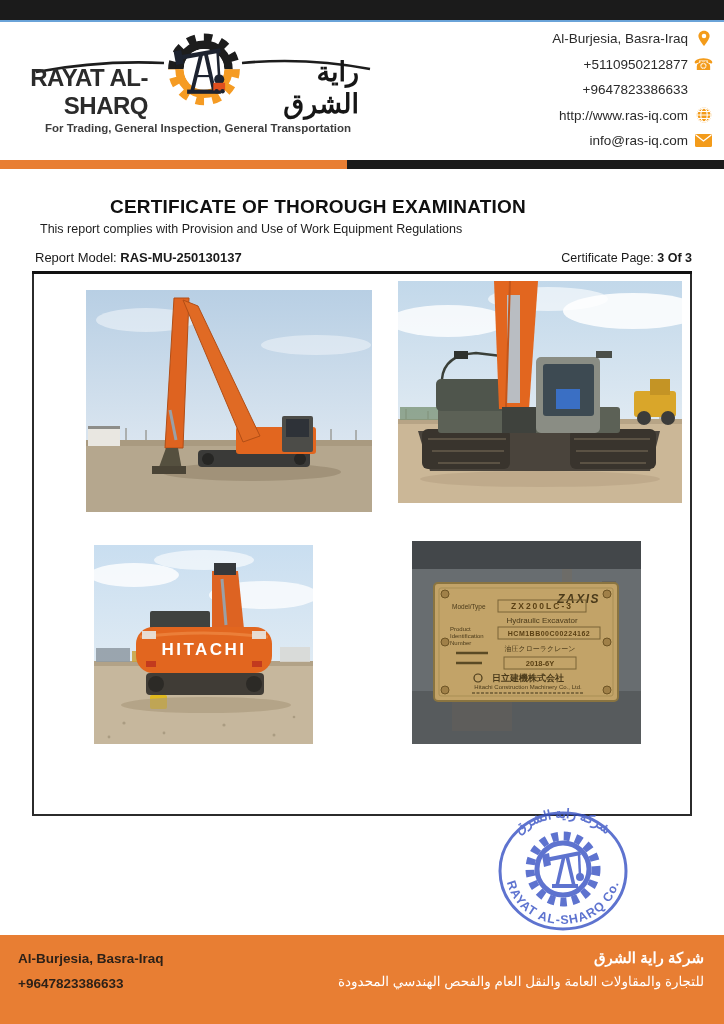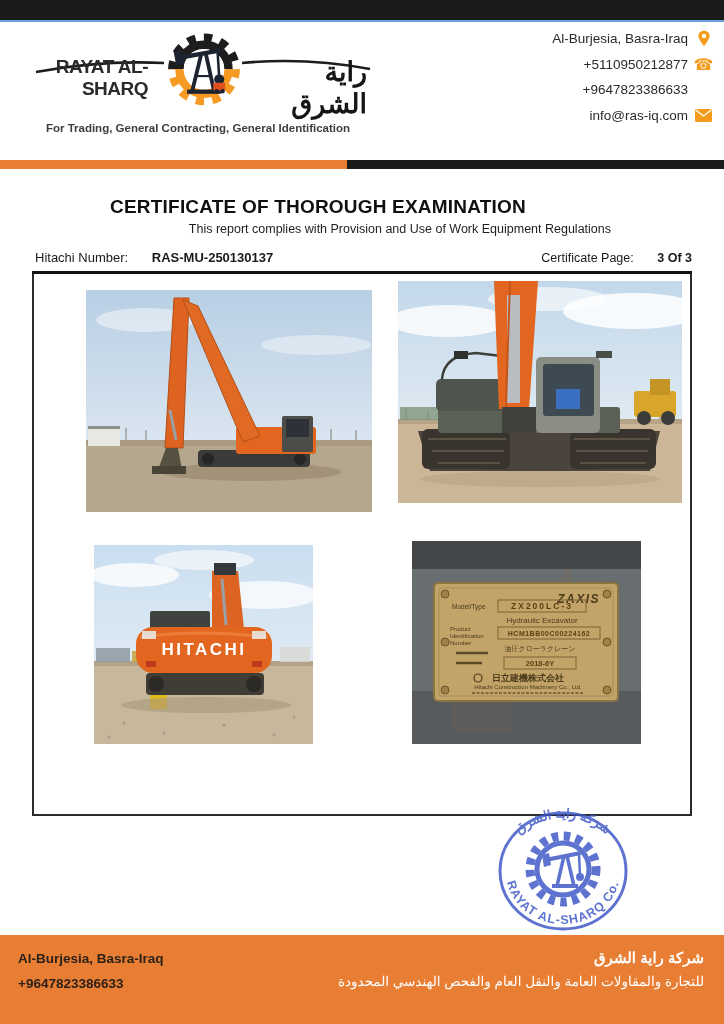--- a/index.html
+++ b/index.html
@@ -5,45 +5,45 @@
   html,body{margin:0;padding:0;}
   body{width:724px;height:1024px;position:relative;overflow:hidden;background:#fff;
        font-family:"Liberation Sans",sans-serif;color:#222;}
   .abs{position:absolute;}
 
   
   .topbar{left:0;top:0;width:724px;height:20px;background:#1b1b1b;border-bottom:2px solid #6aa3d8;}
 
   
   .logo-wrap{left:30px;top:24px;width:345px;height:96px;}
-  .logo-en{position:absolute;left:0;top:32px;width:118px;font-size:19px;font-weight:800;
+  .logo-en{position:absolute;left:0;top:40px;width:118px;font-size:24px;font-weight:800;
            letter-spacing:-0.5px;color:#2b2b2b;text-align:right;}
-  .logo-ar{position:absolute;right:8px;top:32px;width:120px;font-size:27px;font-weight:700;color:#161616;}
+  .logo-ar{position:absolute;right:16px;top:32px;width:120px;font-size:27px;font-weight:700;color:#161616;}
   .tagline{left:8px;top:120px;width:380px;text-align:center;font-size:11.5px;font-weight:700;
            color:#3d3d3d;line-height:16px;}
 
   .contacts{right:12px;top:26px;width:230px;}
   .c-row{display:flex;justify-content:flex-end;align-items:center;height:25.5px;
          font-size:13.5px;font-weight:500;color:#2a2a2a;}
   .c-ic{width:17px;height:17px;margin-left:7px;display:flex;align-items:center;justify-content:center;}
   .c-ic.empty{visibility:hidden;}
   .phone-glyph{font-size:16px;color:#f39b1a;line-height:17px;}
 
   .divider{left:0;top:160px;width:724px;height:9px;background:#1b1b1b;}
   .divider .or{position:absolute;left:0;top:0;width:347px;height:9px;background:#e87e33;}
 
   
   .main-title{left:0;top:196px;width:636px;text-align:center;font-size:19px;font-weight:800;
               color:#101010;letter-spacing:.2px;}
-  .sub-title{left:0;top:222px;width:611px;text-align:right;font-size:12.5px;color:#1e1e1e;}
+  .sub-title{left:0;top:222px;width:611px;text-align:left;font-size:12.5px;color:#1e1e1e;padding-left:40px;}
 
   .report-row{left:32px;top:250px;width:660px;height:18px;font-size:13px;color:#1a1a1a;}
   .report-left{position:absolute;left:3px;top:0;}
   .report-right{position:absolute;right:0;top:1px;font-size:12.5px;}
-  .bold{font-weight:700;margin-left:20px;}
+  .bold{font-weight:700;}
 
   .report-line{left:32px;top:271px;width:660px;height:2.5px;background:#111;}
 
   .photo-box{left:32px;top:273.5px;width:660px;height:542px;border-left:2px solid #2b2b2b;
              border-right:2px solid #2b2b2b;border-bottom:2px solid #2b2b2b;box-sizing:border-box;}
   .photo{position:absolute;}
 
   .stamp{left:488px;top:806px;width:150px;height:130px;z-index:5;}
 
   .footer{left:0;top:935px;width:724px;height:89px;background:#e87e33;}
@@ -92,21 +92,21 @@
       <circle cx="63" cy="60" r="6" stroke-width="0"></circle>
     </g>
     <g>
       <rect x="56" y="64" width="14" height="9" fill="#e04f1e"></rect>
       <circle cx="60" cy="74" r="2.6" fill="#1d2330"></circle>
       <circle cx="67" cy="74" r="2.6" fill="#1d2330"></circle>
     </g>
   </svg>
 </div>
 <div class="abs tagline">
-  <div>For Trading, General Contracting, General Identification</div>
+  <div>For Trading, General Inspection, General Transportation</div>
 </div>
 
 <div class="abs contacts">
   <div class="c-row">
     <span>Al-Burjesia, Basra-Iraq</span>
     <span class="c-ic">
       <svg width="14" height="17" viewBox="0 0 16 19">
           <path d="M8 0.5 C4.2 0.5 1.6 3.3 1.6 6.6 C1.6 10.8 8 18 8 18 C8 18 14.4 10.8 14.4 6.6 C14.4 3.3 11.8 0.5 8 0.5 Z" fill="#f39b1a"></path>
           <circle cx="8" cy="6.6" r="2.6" fill="#fff"></circle>
         </svg>
@@ -116,40 +116,53 @@
     <span>+5110950212877</span>
     <span class="c-ic">
         <span class="phone-glyph">☎</span>
       </span>
   </div>
   <div class="c-row">
     <span>+9647823386633</span>
     <span class="c-ic empty"></span>
   </div>
   <div class="c-row">
+    <span>http://www.ras-iq.com</span>
+    <span class="c-ic">
+      <svg width="16" height="16" viewBox="0 0 16 16">
+          <circle cx="8" cy="8" r="7.4" fill="#f39b1a"></circle>
+          <g stroke="#fff" stroke-width="1.1" fill="none">
+            <circle cx="8" cy="8" r="7"></circle>
+            <ellipse cx="8" cy="8" rx="3.2" ry="7"></ellipse>
+            <path d="M1 8 H15 M2 4.5 H14 M2 11.5 H14"></path>
+          </g>
+        </svg>
+    </span>
+  </div>
+  <div class="c-row">
     <span>info@ras-iq.com</span>
     <span class="c-ic">
       <svg width="17" height="13" viewBox="0 0 17 13">
           <rect x="0" y="0" width="17" height="13" rx="1.5" fill="#f39b1a"></rect>
           <path d="M0.8 1 L8.5 7 L16.2 1" stroke="#fff" stroke-width="1.3" fill="none"></path>
         </svg>
     </span>
   </div>
 </div>
 
 <div class="abs divider">
     <div class="or"></div>
   </div>
 
 <div class="abs main-title">CERTIFICATE OF THOROUGH EXAMINATION</div>
 <div class="abs sub-title">This report complies with Provision and Use of Work Equipment Regulations</div>
 
 <div class="abs report-row">
   <div class="report-left">
-    <span>Hitachi Number:</span>
+    <span>Report Model:</span>
     <span class="bold">RAS-MU-250130137</span>
   </div>
   <div class="report-right">
     <span>Certificate Page:</span>
     <span class="bold">3 Of 3</span>
   </div>
 </div>
 <div class="abs report-line"></div>
 
 <div class="abs photo-box">

